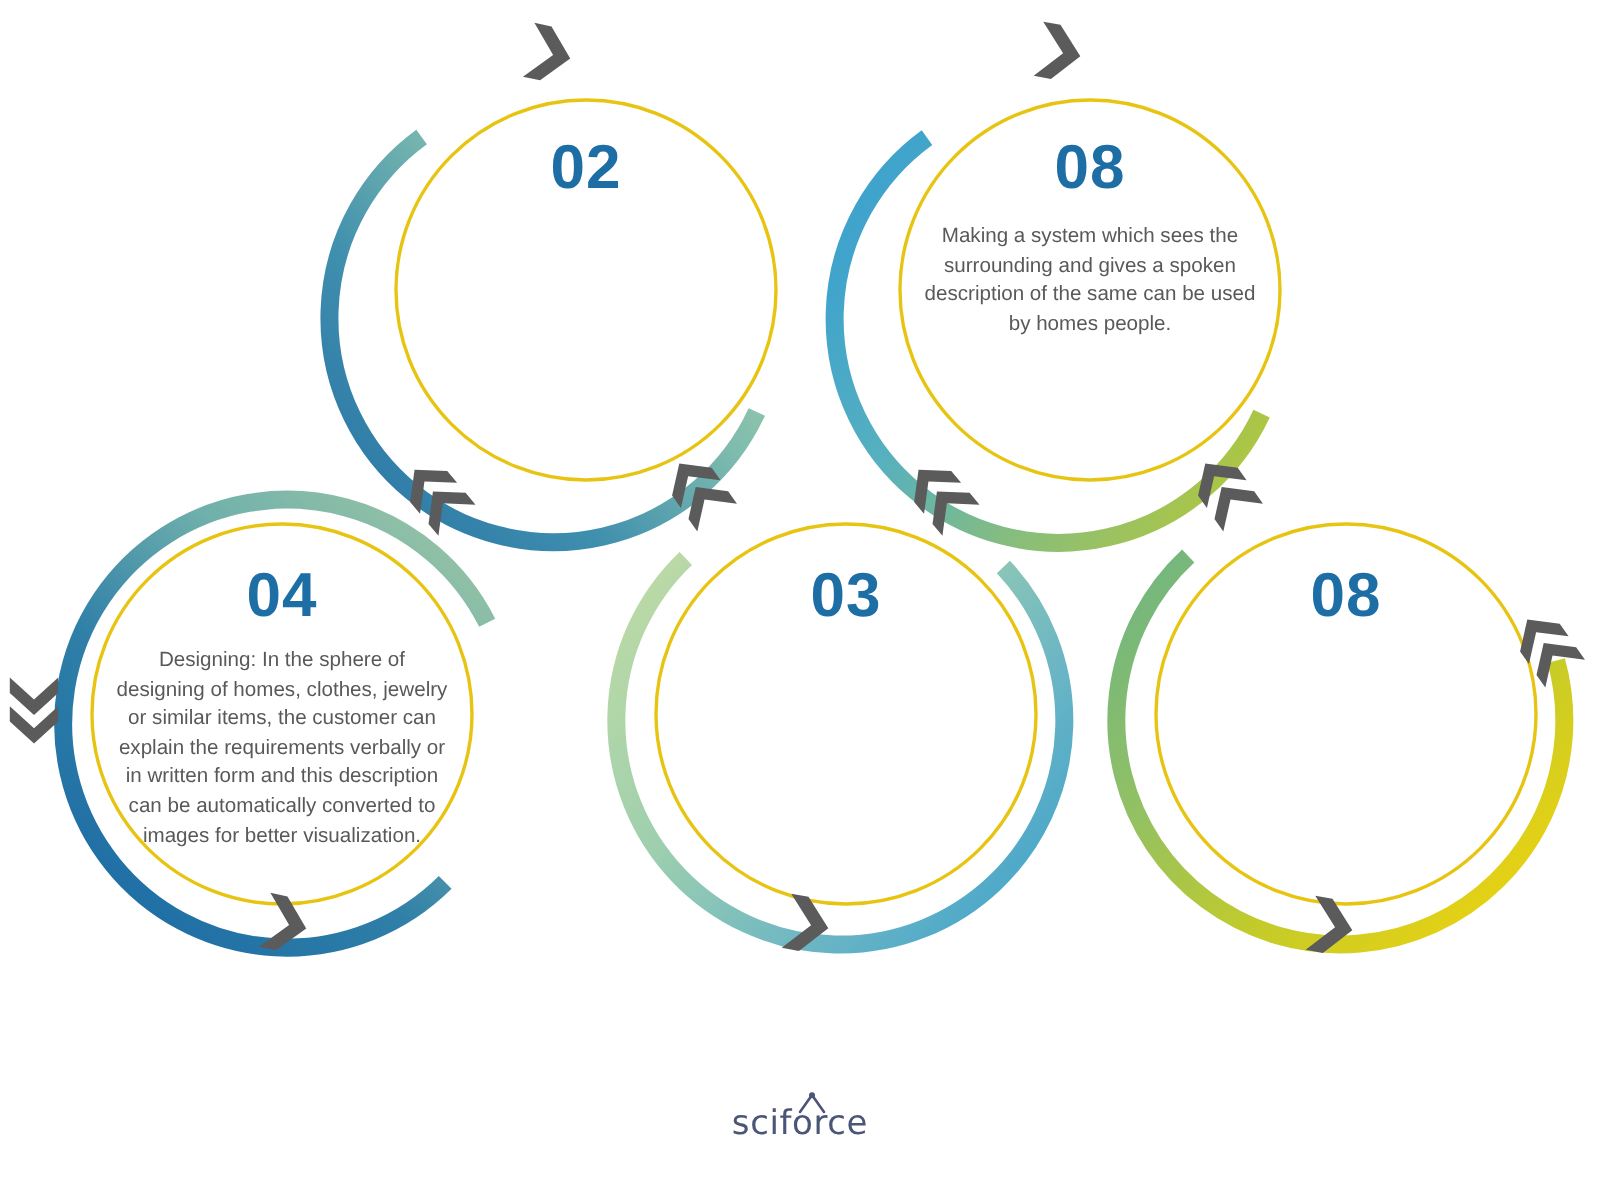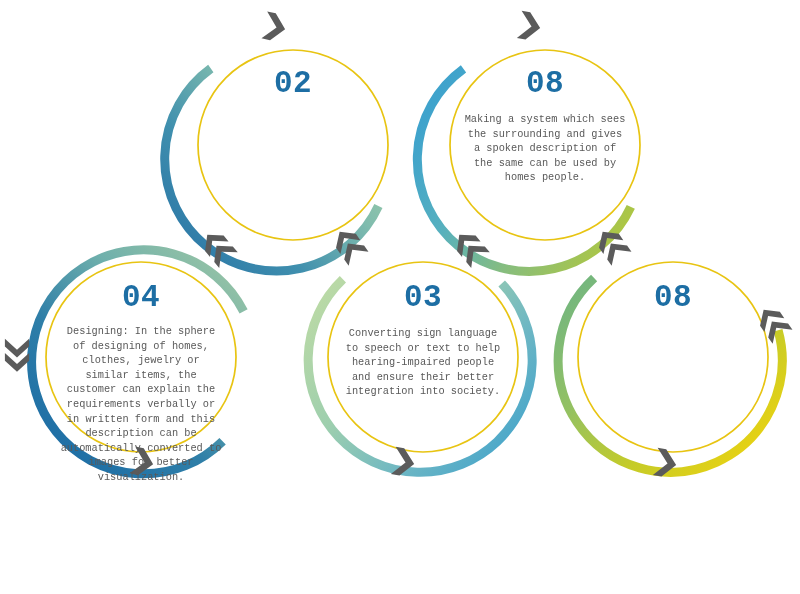--- a/index.html
+++ b/index.html
@@ -28,21 +28,20 @@
   }
   .node {
     position: absolute;
     box-sizing: border-box;
     display: flex;
     flex-direction: column;
     align-items: center;
     justify-content: flex-start;
     text-align: center;
     pointer-events: auto;
-    font-family: Liberation Mono, monospace;
   }
   .node-number {
     font-size: 31px;
     font-weight: bold;
     letter-spacing: 0.5px;
     color: #1d6ea4;
     line-height: 1;
     margin: 0;
     padding: 0;
   }
@@ -220,26 +219,34 @@
     <div class="node-number">04</div>
     <div class="node-text">Designing: In the sphere of designing of homes, clothes, jewelry or similar items, the customer can explain the requirements verbally or in written form and this description can be automatically converted to images for better visualization.</div>
   </div>
 
   <div class="node" id="node-02">
     <div class="node-number">02</div>
   </div>
 
   <div class="node" id="node-03">
     <div class="node-number">03</div>
-    <div class="node-text">Converting sign language to speech or text to help hearing-impaired people and ensure their better integration into society.</div>
   </div>
 
   <div class="node" id="node-04">
     <div class="node-number">08</div>
     <div class="node-text">Making a system which sees the surrounding and gives a spoken description of the same can be used by homes people.</div>
   </div>
 
   <div class="node" id="node-05">
     <div class="node-number">08</div>
   </div>
 
+  <div id="brand">
+    <span class="brand-wrap">
+      <svg class="brand-mark" width="16" height="11" viewBox="0 0 16 11" xmlns="http://www.w3.org/2000/svg">
+        <path d="M2 10 L8 1.5 L14 10" fill="none" stroke="#4a5578" stroke-width="1.3" stroke-linecap="round"></path>
+        <circle cx="8" cy="1.6" r="1.5" fill="#4a5578"></circle>
+      </svg>
+      <span class="brand-text">sciforce</span>
+    </span>
+  </div>
 
 </div>
 
 </body></html>

